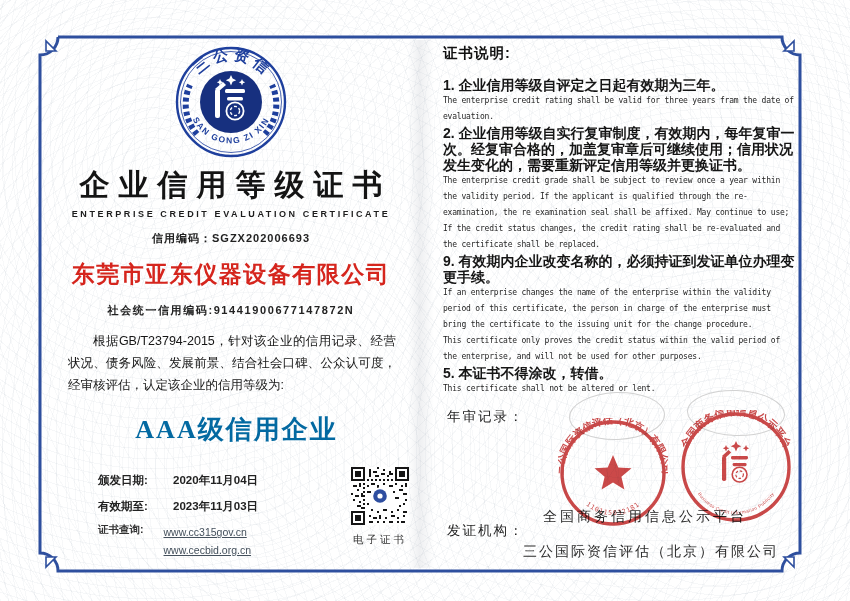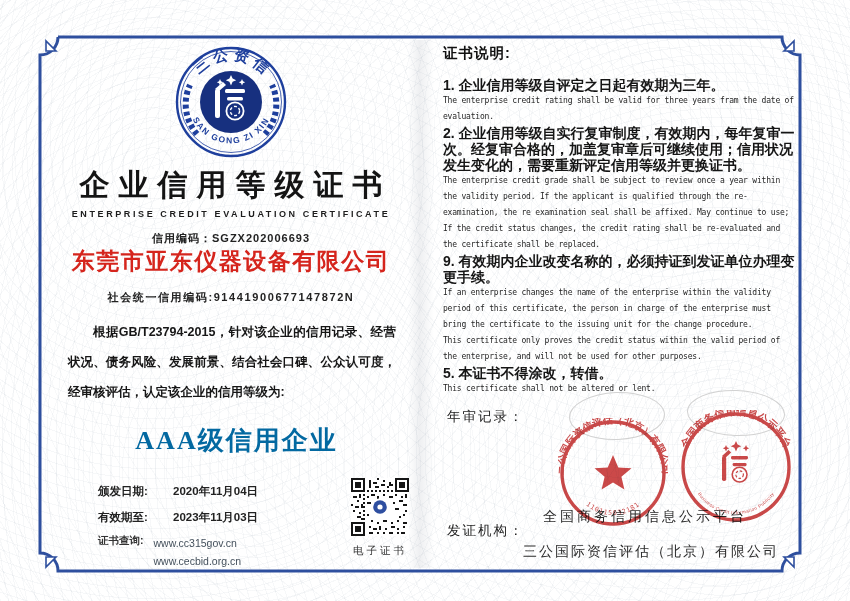--- a/index.html
+++ b/index.html
@@ -22,36 +22,36 @@
     position:absolute;left:408px;top:40px;width:26px;height:528px;pointer-events:none;
     background:linear-gradient(90deg, rgba(0,0,0,0) 0%, rgba(90,100,120,0.10) 45%, rgba(0,0,0,0) 100%);
   }
 
   
   .page-left{position:absolute;left:40px;top:36px;width:382px;height:536px;text-align:center;}
   .logo-wrap{margin-top:10px;height:112px;}
   .cert-title{margin-top:7px;font-size:30px;font-weight:bold;letter-spacing:9px;color:#141414;white-space:nowrap;text-indent:9px;}
   .cert-title-en{margin-top:3px;font-size:9px;font-weight:bold;letter-spacing:2.6px;color:#1c1c1c;white-space:nowrap;}
   .credit-no{margin-top:12px;font-size:11px;font-weight:bold;letter-spacing:1px;color:#222;}
-  .company{font-size:23px;font-weight:bold;letter-spacing:1.5px;color:#d5251d;white-space:nowrap;}
+  .company{margin-top:13px;font-size:23px;font-weight:bold;letter-spacing:1.5px;color:#d5251d;white-space:nowrap;}
   .uscc{margin-top:13px;font-size:11px;font-weight:bold;letter-spacing:1.6px;color:#222;}
   .body-text{
-    margin:12px 26px 0 28px;text-align:justify;font-size:12.5px;font-weight:bold;
-    line-height:30px;text-indent:2em;color:#161616;
+    margin:12px 26px 0 28px;text-align:justify;font-size:12.5px;font-weight:normal;
+    line-height:22px;text-indent:2em;color:#161616;
   }
   .rating{
     margin-top:16px;font-family:"Liberation Serif","DejaVu Serif",serif;
     font-size:26px;font-weight:bold;letter-spacing:2px;color:#0369a1;white-space:nowrap;padding-left:11px;
   }
   .bottom-block{position:relative;margin-top:20px;height:110px;text-align:left;}
   .info-row{margin-left:58px;font-size:11.5px;font-weight:bold;color:#222;line-height:26px;white-space:nowrap;}
   .info-row .val{margin-left:22px;}
   .query-row{margin-left:58px;margin-top:4px;font-size:10.5px;color:#333;display:flex;}
   .query-row .q-label{font-weight:bold;white-space:nowrap;}
-  .query-row .urls{margin-left:10px;line-height:18px;color:#44505c;}
+  .query-row .urls{margin-left:20px;line-height:18px;color:#44505c;text-decoration:underline;}
   .qr-box{position:absolute;right:12px;top:0;width:60px;text-align:center;}
   .qr-caption{margin-top:4px;font-size:10.5px;letter-spacing:3px;color:#333;white-space:nowrap;}
 
   
   .page-right{position:absolute;left:443px;top:44px;width:352px;height:524px;}
   .notes-heading{font-size:14.5px;font-weight:bold;color:#111;letter-spacing:1px;}
   .notes{margin-top:14px;}
   .note-zh{font-size:14px;font-weight:bold;line-height:16px;color:#151515;}
   .note-en{font-family:"DejaVu Sans Mono","Liberation Mono",monospace;font-size:8px;letter-spacing:-0.2px;line-height:16px;color:#242424;}
   .annual-row{position:absolute;left:4px;top:356px;width:348px;height:50px;text-align:right;}

